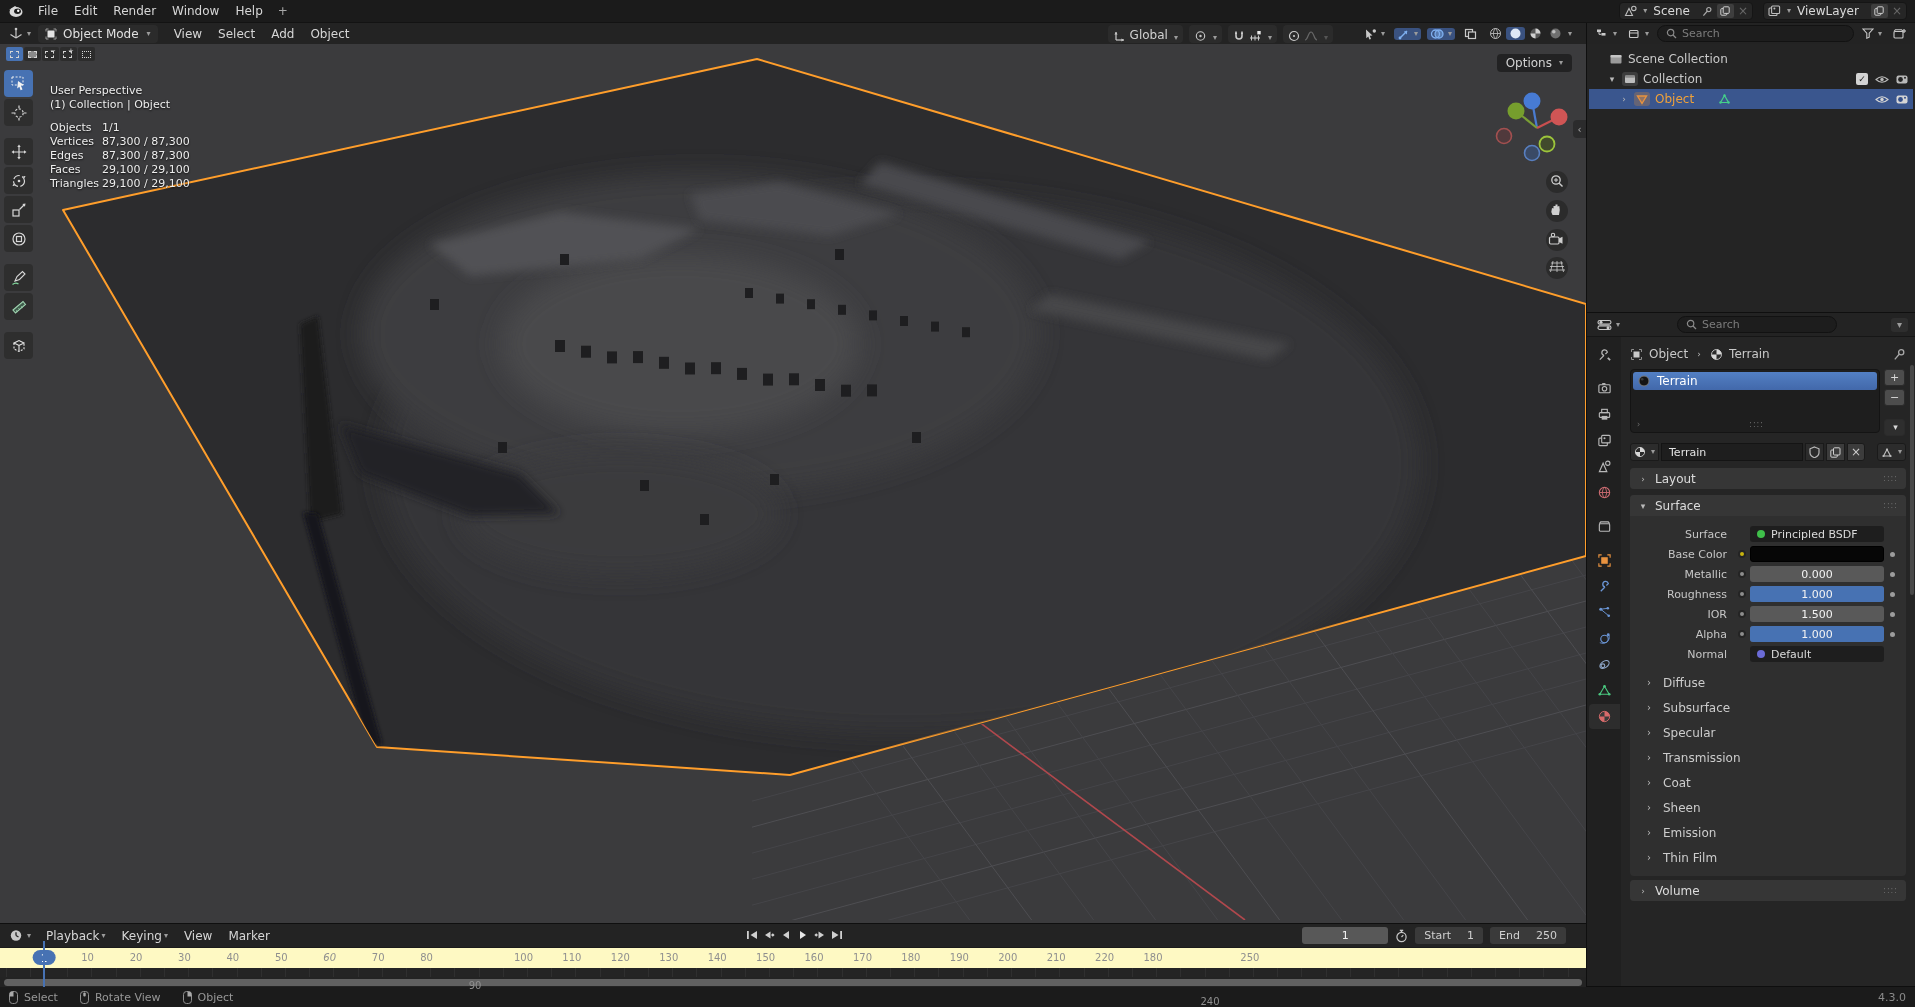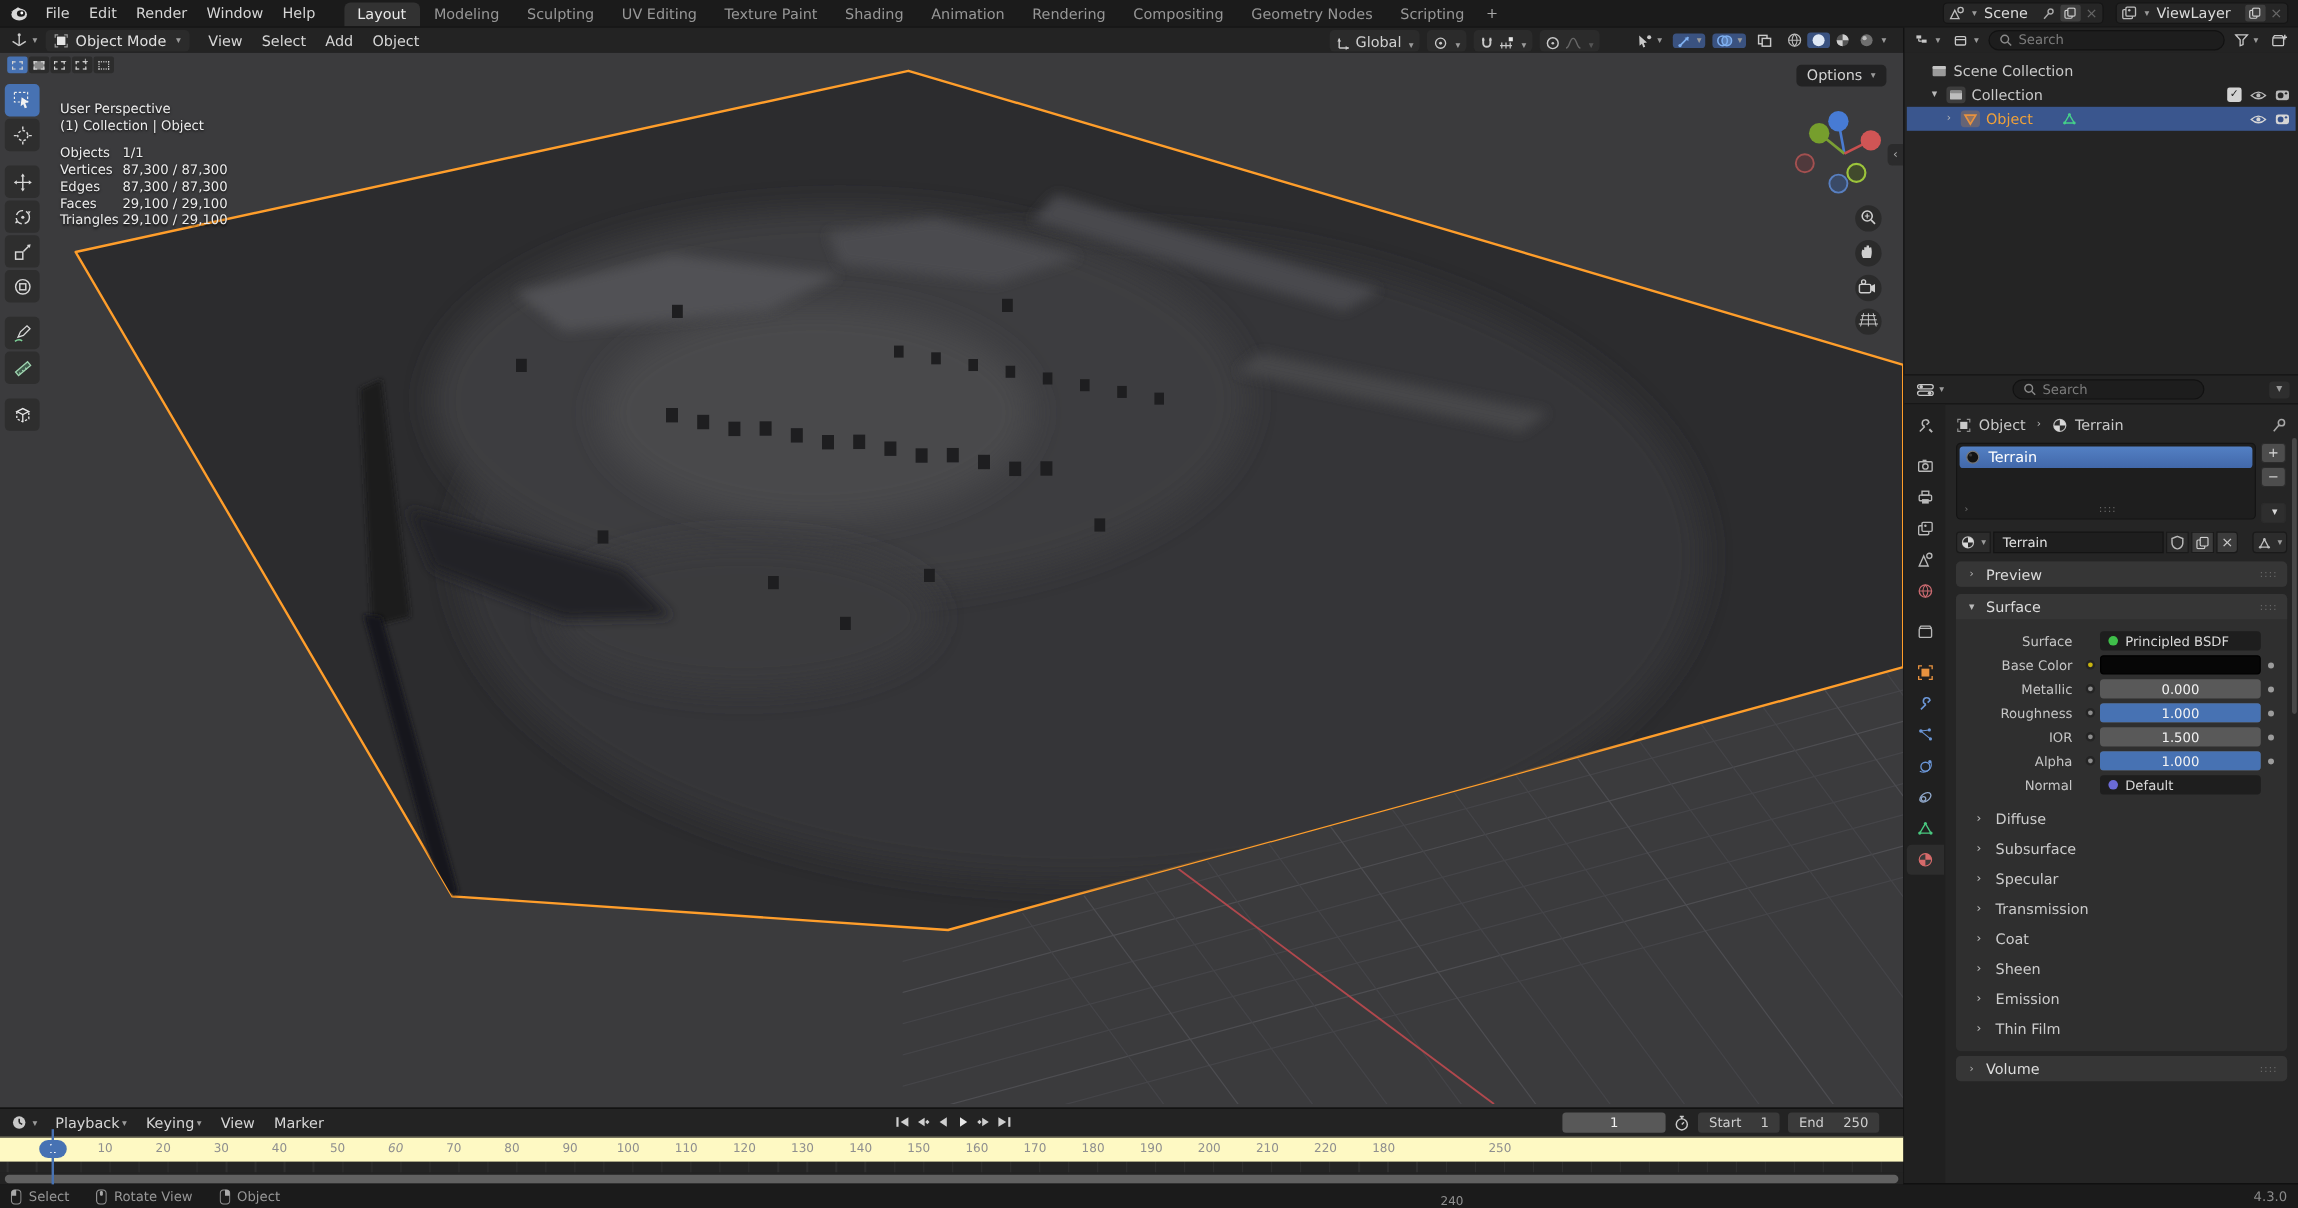--- a/index.html
+++ b/index.html
@@ -144,33 +144,20 @@
           <circle cx="10.2" cy="6.8" r="1.2" fill="#fff"></circle>
           <path d="M1,6 L7,2 L10,4 Z" fill="#d8d8d8"></path>
         </svg>
     </span>
     <div id="top-menus" class="row">
         <div class="menu-item">File</div>
         <div class="menu-item">Edit</div>
         <div class="menu-item">Render</div>
         <div class="menu-item">Window</div>
         <div class="menu-item">Help</div>
-      </div>
-    <div id="tabs">
-        <div class="tab active">Layout</div>
-        <div class="tab">Modeling</div>
-        <div class="tab">Sculpting</div>
-        <div class="tab">UV Editing</div>
-        <div class="tab">Texture Paint</div>
-        <div class="tab">Shading</div>
-        <div class="tab">Animation</div>
-        <div class="tab">Rendering</div>
-        <div class="tab">Compositing</div>
-        <div class="tab">Geometry Nodes</div>
-        <div class="tab">Scripting</div>
       </div>
     <span class="tab-add">+</span>
     <div id="topbar-right">
       <div class="selector">
         <span>
             <svg width="13" height="12" viewBox="0 0 13 12">
               <circle cx="9.8" cy="3.4" r="2.2" fill="none" stroke="#bdbdbd" stroke-width="1.1"></circle>
               <path d="M1.5,10.5 L5,3.5 L8.5,10.5 Z" fill="none" stroke="#bdbdbd" stroke-width="1.1"></path>
             </svg>
           </span>
@@ -715,21 +702,21 @@
         <div id="tl-ruler">
           <span id="frame-pill">1</span>
         <div class="rlabel" style="left: 87.587px;">10</div>
             <div class="rlabel" style="left: 136.017px;">20</div>
             <div class="rlabel" style="left: 184.447px;">30</div>
             <div class="rlabel" style="left: 232.877px;">40</div>
             <div class="rlabel" style="left: 281.307px;">50</div>
             <div class="rlabel" style="left: 329.737px; font-style: italic;">60</div>
             <div class="rlabel" style="left: 378.167px;">70</div>
             <div class="rlabel" style="left: 426.597px;">80</div>
-            <div class="rlabel" style="left: 475.027px;">90</div>
+            <div class="rlabel" style="left: 475.027px; margin-top: 28px;">90</div>
             <div class="rlabel" style="left: 523.457px;">100</div>
             <div class="rlabel" style="left: 571.887px;">110</div>
             <div class="rlabel" style="left: 620.317px;">120</div>
             <div class="rlabel" style="left: 668.747px; text-align: center;">130</div>
             <div class="rlabel" style="left: 717.177px;">140</div>
             <div class="rlabel" style="left: 765.607px;">150</div>
             <div class="rlabel" style="left: 814.037px;">160</div>
             <div class="rlabel" style="left: 862.467px;">170</div>
             <div class="rlabel" style="left: 910.897px;">180</div>
             <div class="rlabel" style="left: 959.327px;">190</div>
@@ -1017,21 +1004,21 @@
                     <circle cx="6" cy="2.5" r="1.1" fill="#bdbdbd"></circle>
                     <circle cx="9.5" cy="9" r="1.1" fill="#bdbdbd"></circle>
                   </svg>
                 <span class="chev">▾</span>
               </span>
             </div>
 
             <div class="panel">
               <div class="panel-h">
                 <span class="ol-caret">›</span>
-                <span class="cap">Preview</span>
+                <span class="cap">Layout</span>
                 <span class="grip">::::</span>
               </div>
             </div>
 
             <div class="panel">
               <div class="panel-h open">
                 <span class="ol-caret">▾</span>
                 <span class="cap">Surface</span>
                 <span class="grip">::::</span>
               </div>

